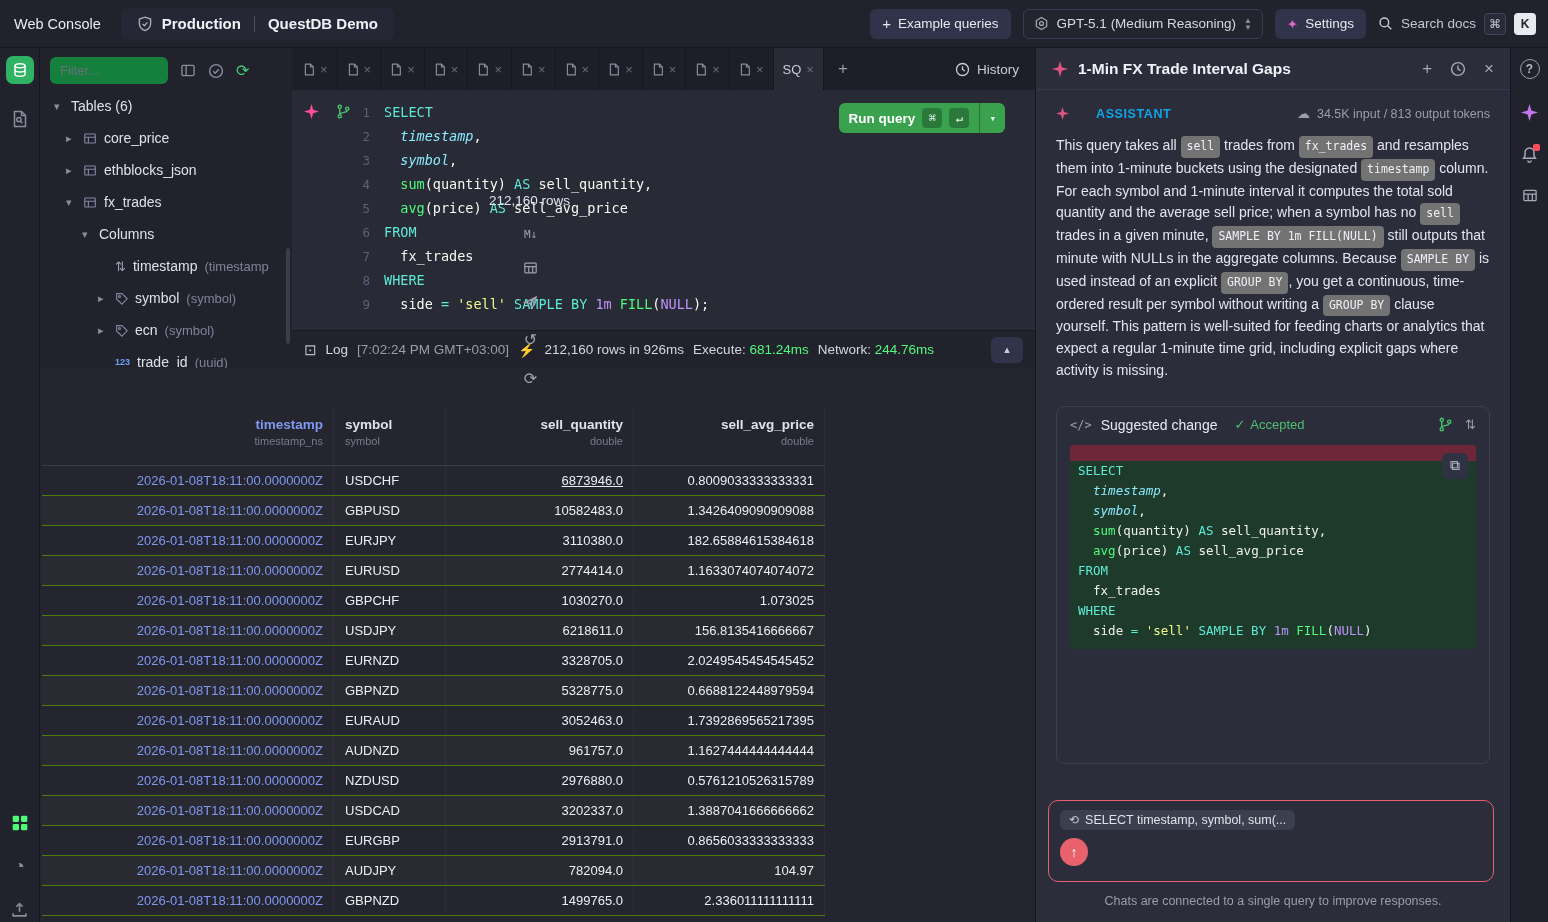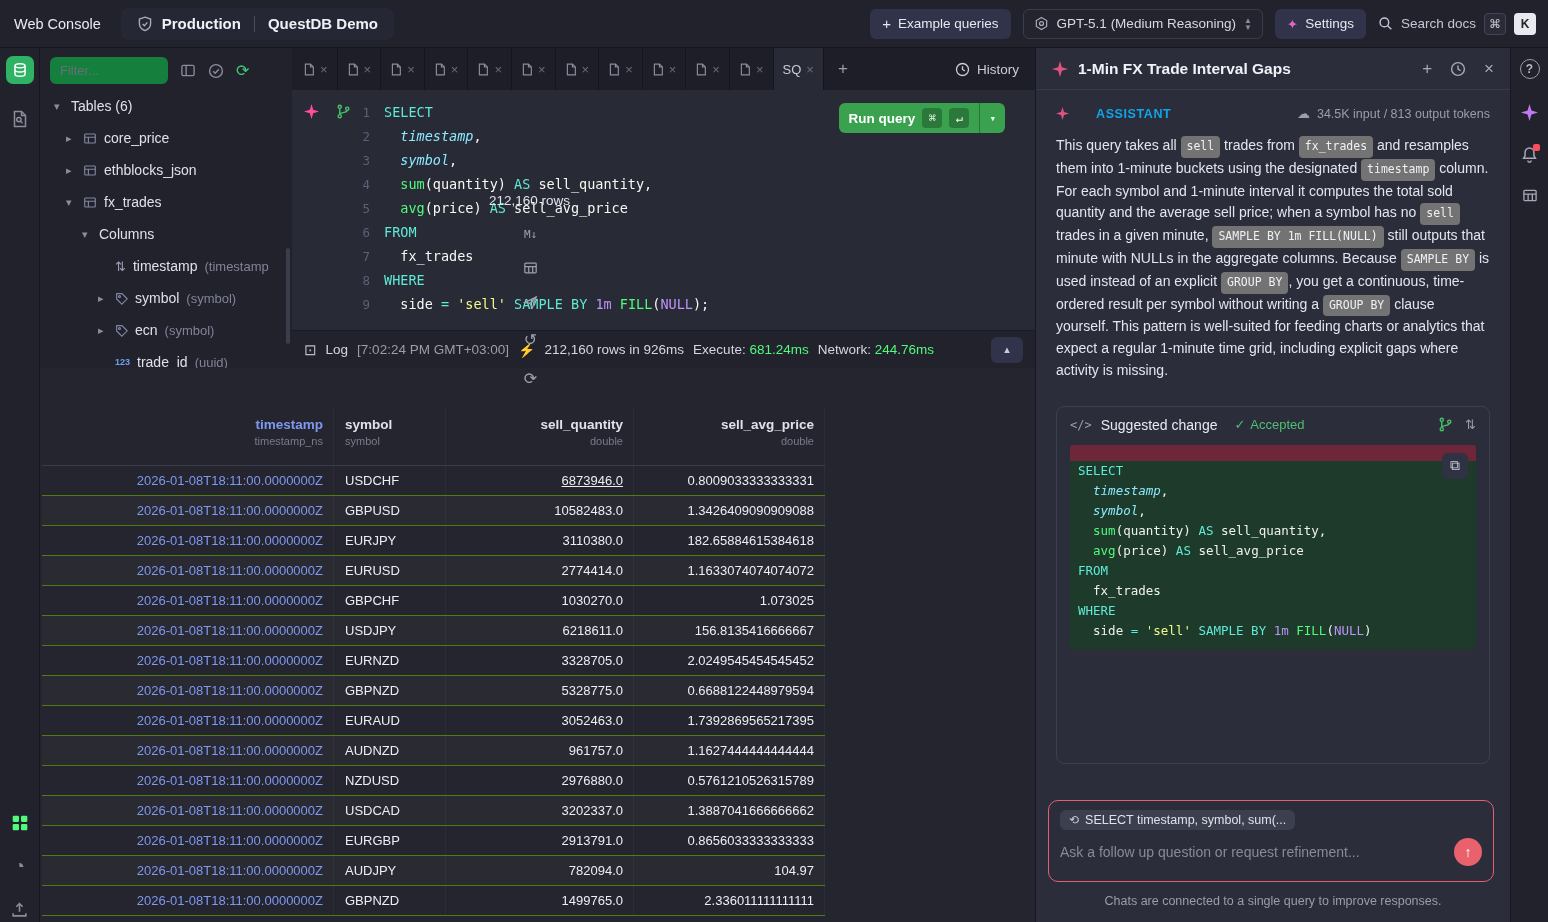--- a/index.html
+++ b/index.html
@@ -754,21 +754,20 @@
       </div>
     </div>
   </div>
 
   <div id="composer">
     <span class="ctx-chip">
       <span class="regen">⟲</span>
       <span>SELECT timestamp, symbol, sum(...</span>
     </span>
     <div class="composer-row">
-      <input class="composer-input" placeholder="Ask a follow up question or request refinement..." style="">
       <span class="send-btn">
         <span>↑</span>
       </span>
     </div>
   </div>
   <div id="ai-footer">Chats are connected to a single query to improve responses.</div>
 </section>
 
 <nav id="right-rail">
   <span class="help-circle">?</span>

